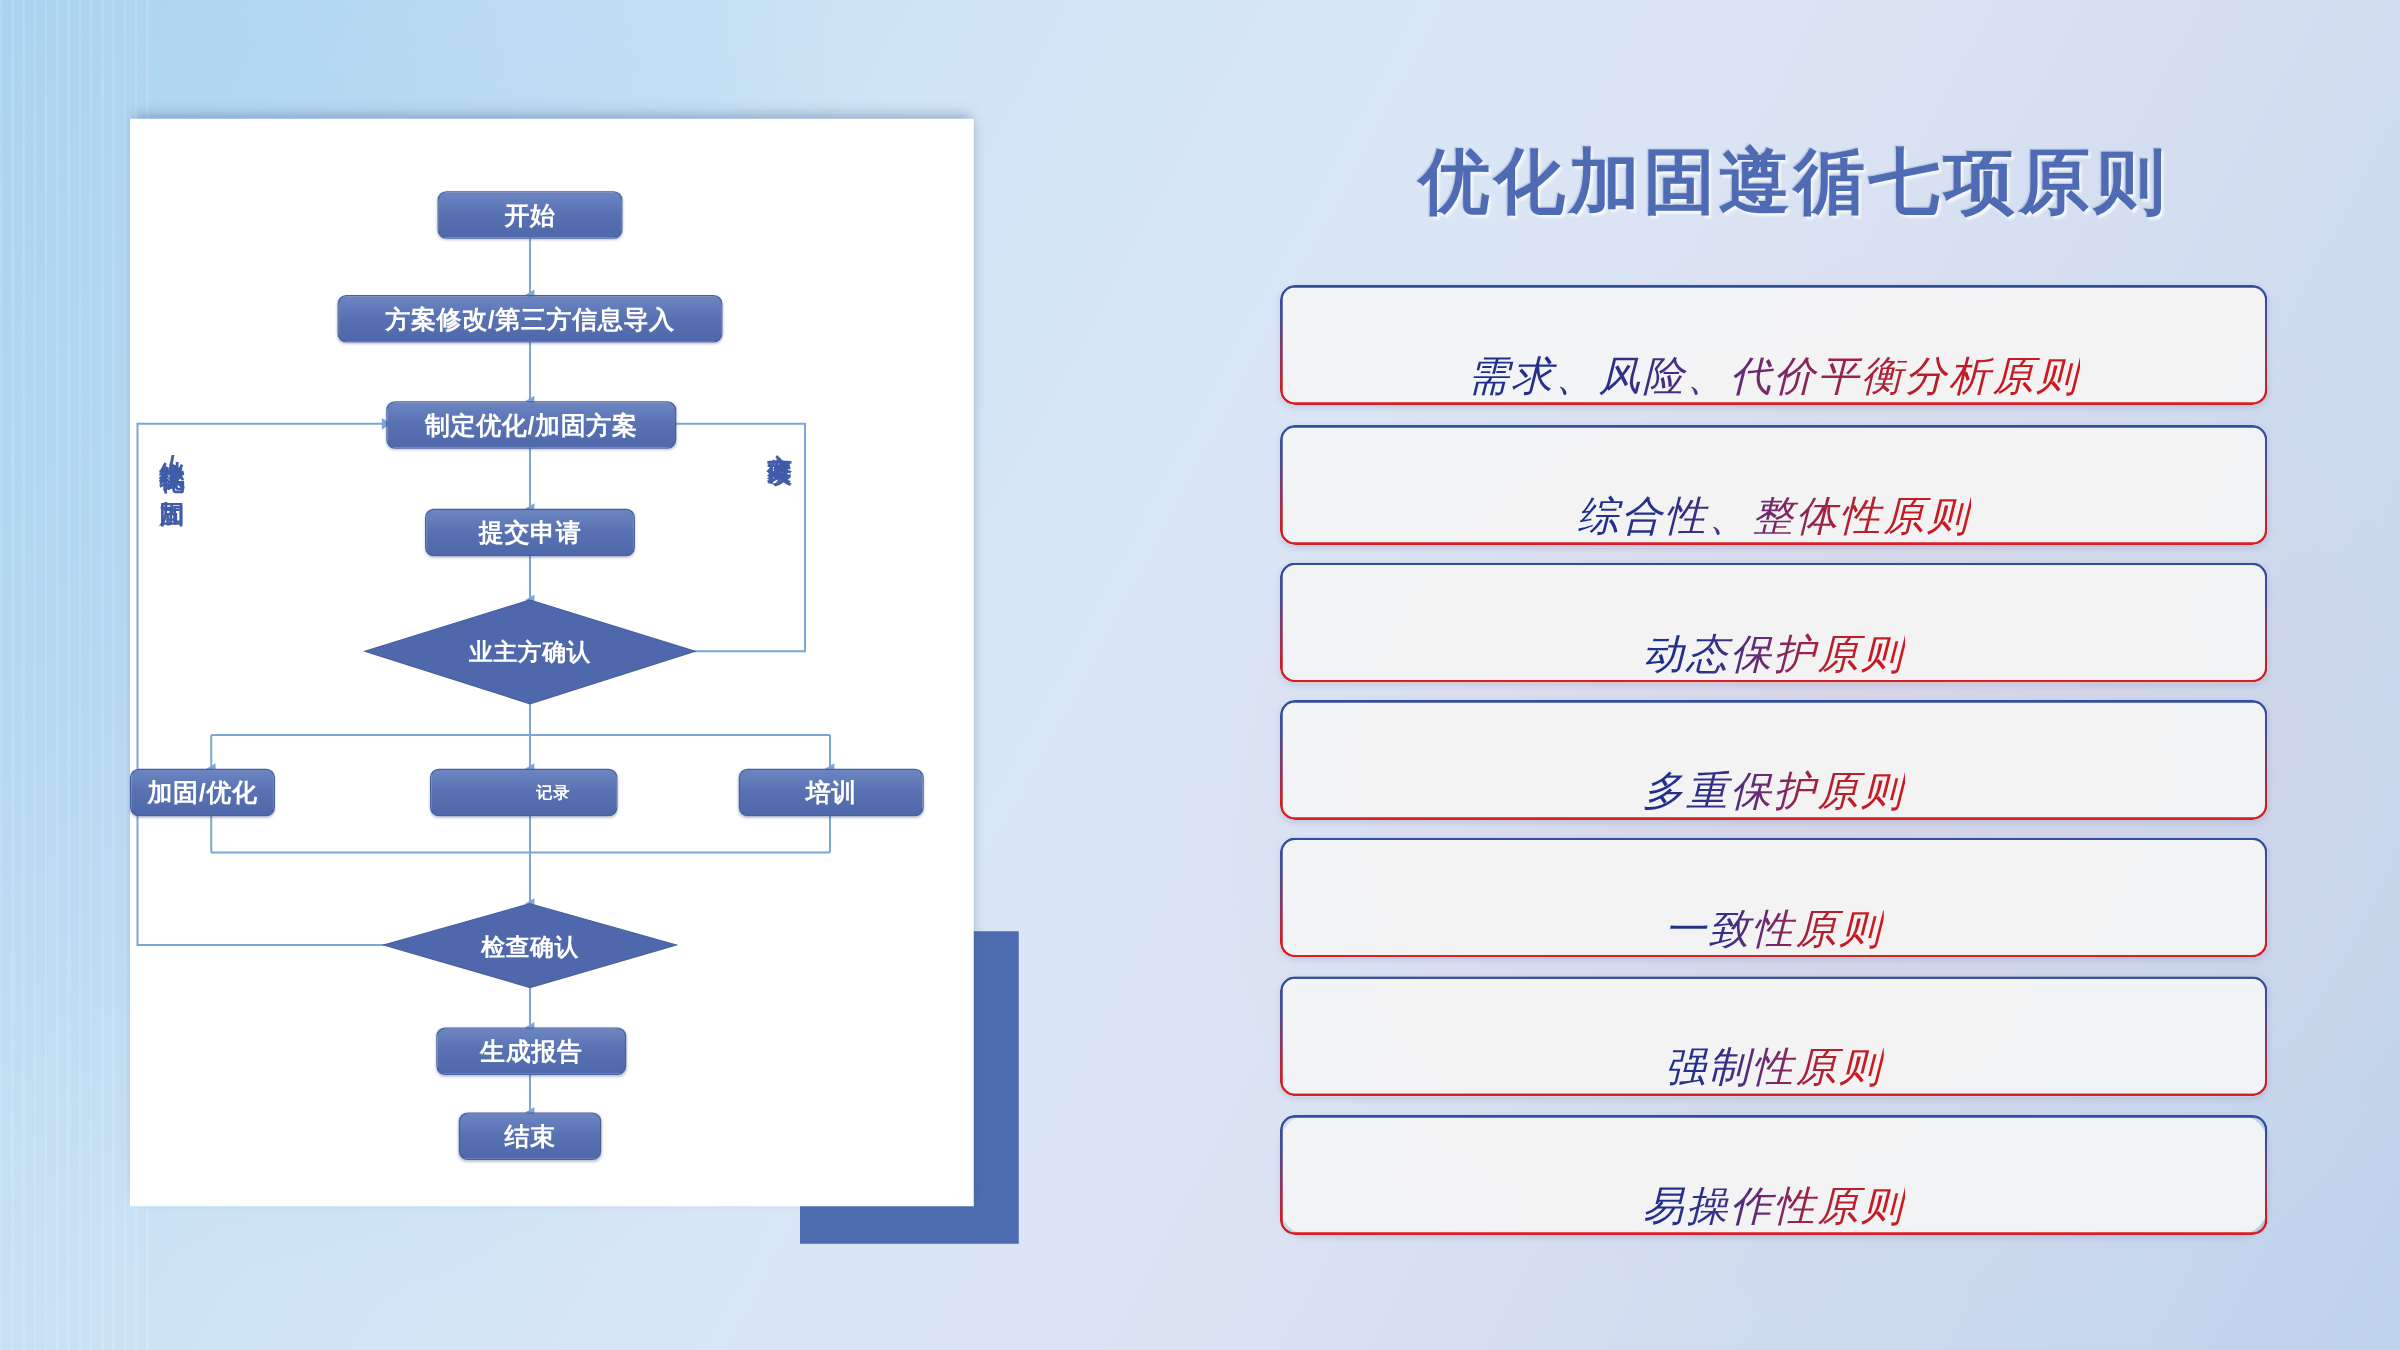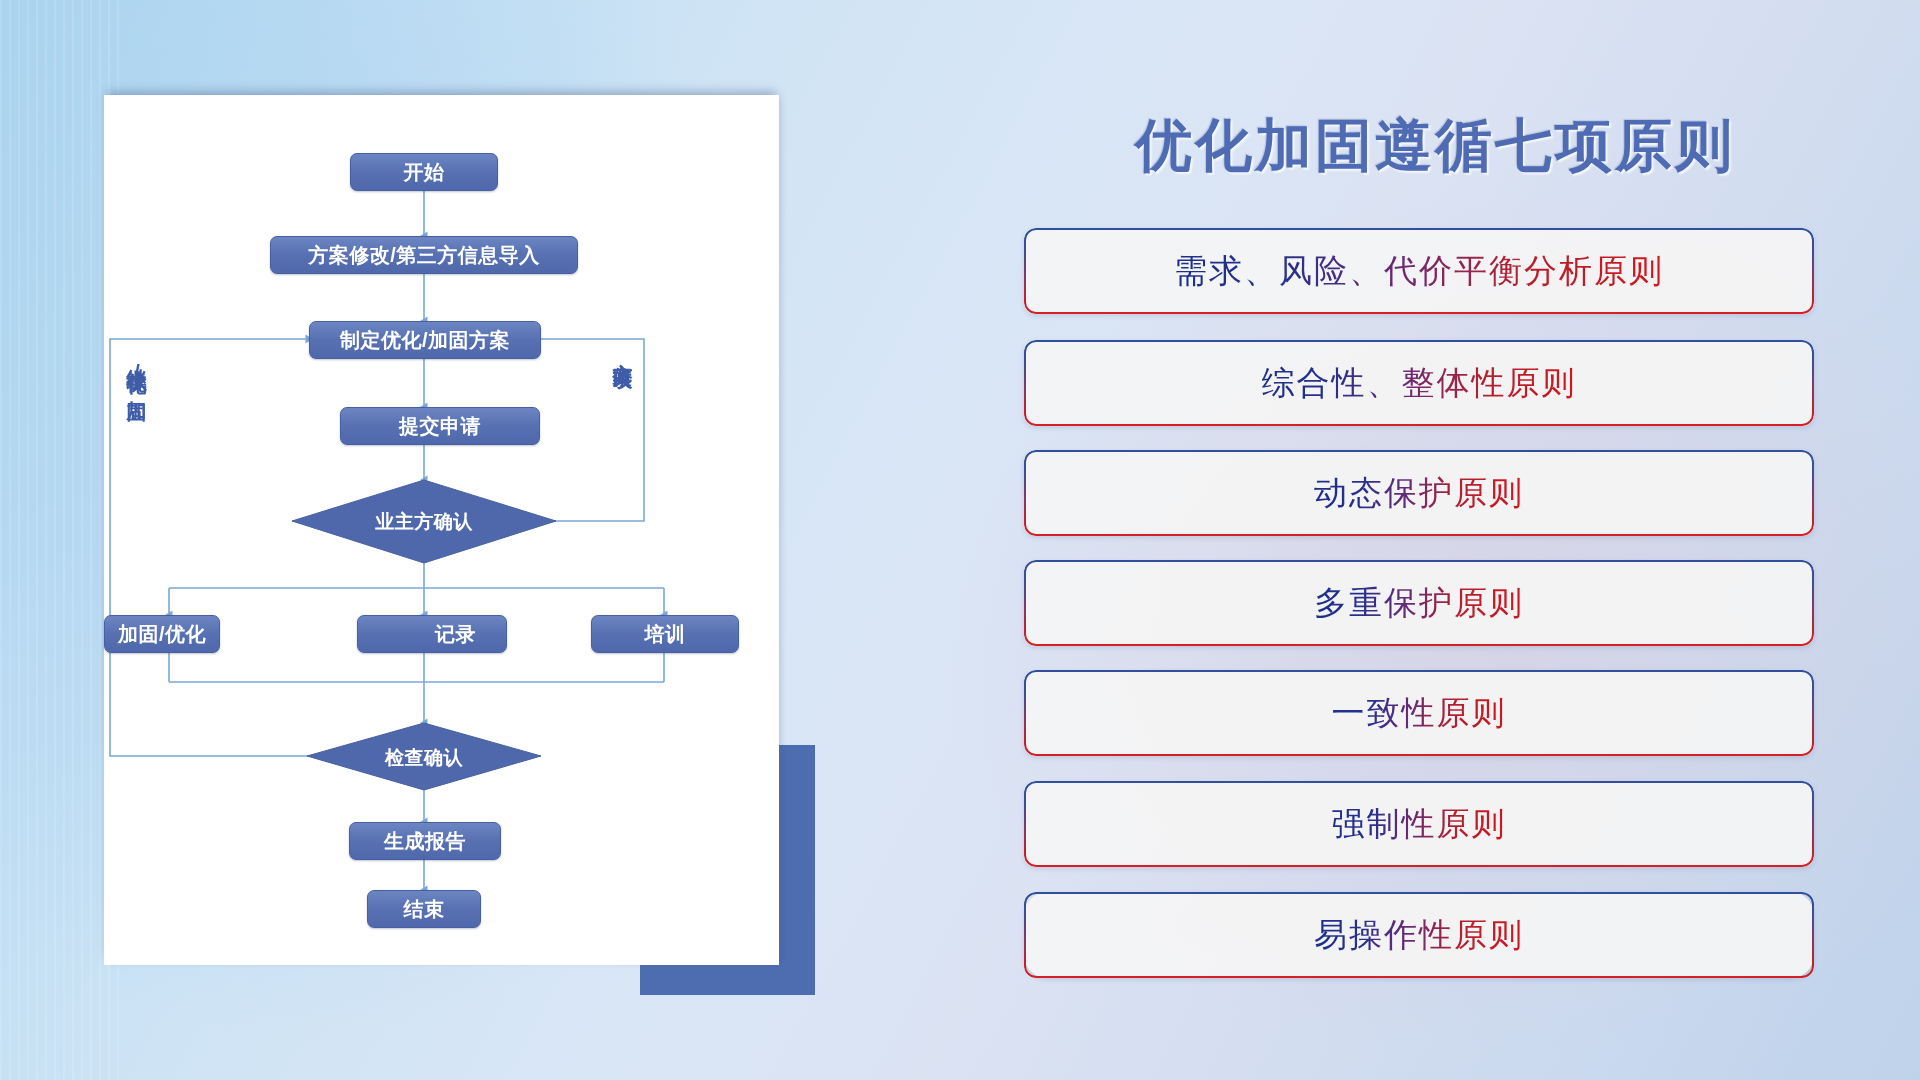--- a/index.html
+++ b/index.html
@@ -108,25 +108,26 @@
     color: #4f6bb4;
     letter-spacing: 3px;
     text-shadow: 2px 2px 2px rgba(255,255,255,0.75),
                  -1px -1px 1px rgba(120,140,185,0.35);
   }
 
   .principle {
     position: absolute;
     left: 4px;
     width: 790px;
-    height: 86px;
+    height: 96px;
     border-radius: 12px;
     background: rgba(244,244,244,0.94);
-    display: flex; align-items: center; justify-content: center;
+    display: flex; align-items: flex-end; justify-content: center;
     box-shadow: 0 2px 5px rgba(80,100,150,0.18);
+    font-style: italic;
   }
   
   .principle::before {
     content: "";
     position: absolute; inset: 0;
     border-radius: 12px;
     padding: 2px;
     background: linear-gradient(180deg, #2f4f9e 0%, #3f4d93 26%, #8b3560 58%, #cf1c24 88%, #d81f26 100%);
     -webkit-mask: linear-gradient(#000 0 0) content-box, linear-gradient(#000 0 0);
     -webkit-mask-composite: xor;
@@ -217,31 +218,31 @@
     </div>
 
     <div class="node" style="left:166px; top:141px; width:308px; height:38px; font-size:20px;">
       <span>方案修改/第三方信息导入</span>
     </div>
 
     <div class="node" style="left:205px; top:226px; width:232px; height:38px; font-size:20px;">
       <span>制定优化/加固方案</span>
     </div>
 
-    <div class="node" style="left:236px; top:312px; width:200px; height:38px; font-size:20px;">
+    <div class="node" style="left:236px; top:312px; width:168px; height:38px; font-size:20px;">
       <span>提交申请</span>
     </div>
 
     <div class="diamond-label" style="left:220px; top:414px; width:200px; font-size:19px;">业主方确认</div>
 
     <div class="node" style="left:0px; top:520px; width:116px; height:38px; font-size:20px;">
       <span>加固/优化</span>
     </div>
 
-    <div class="node" style="left:253px; top:520px; width:150px; height:38px; font-size:20px;padding-left:47px;">
+    <div class="node" style="left:240px; top:520px; width:150px; height:38px; font-size:13px;padding-left:47px;">
       <span>记录</span>
     </div>
 
     <div class="node" style="left:487px; top:520px; width:148px; height:38px; font-size:20px;">
       <span>培训</span>
     </div>
 
     <div class="diamond-label" style="left:220px; top:650px; width:200px; font-size:19px;">检查确认</div>
 
     <div class="node" style="left:245px; top:727px; width:152px; height:38px; font-size:20px;">

